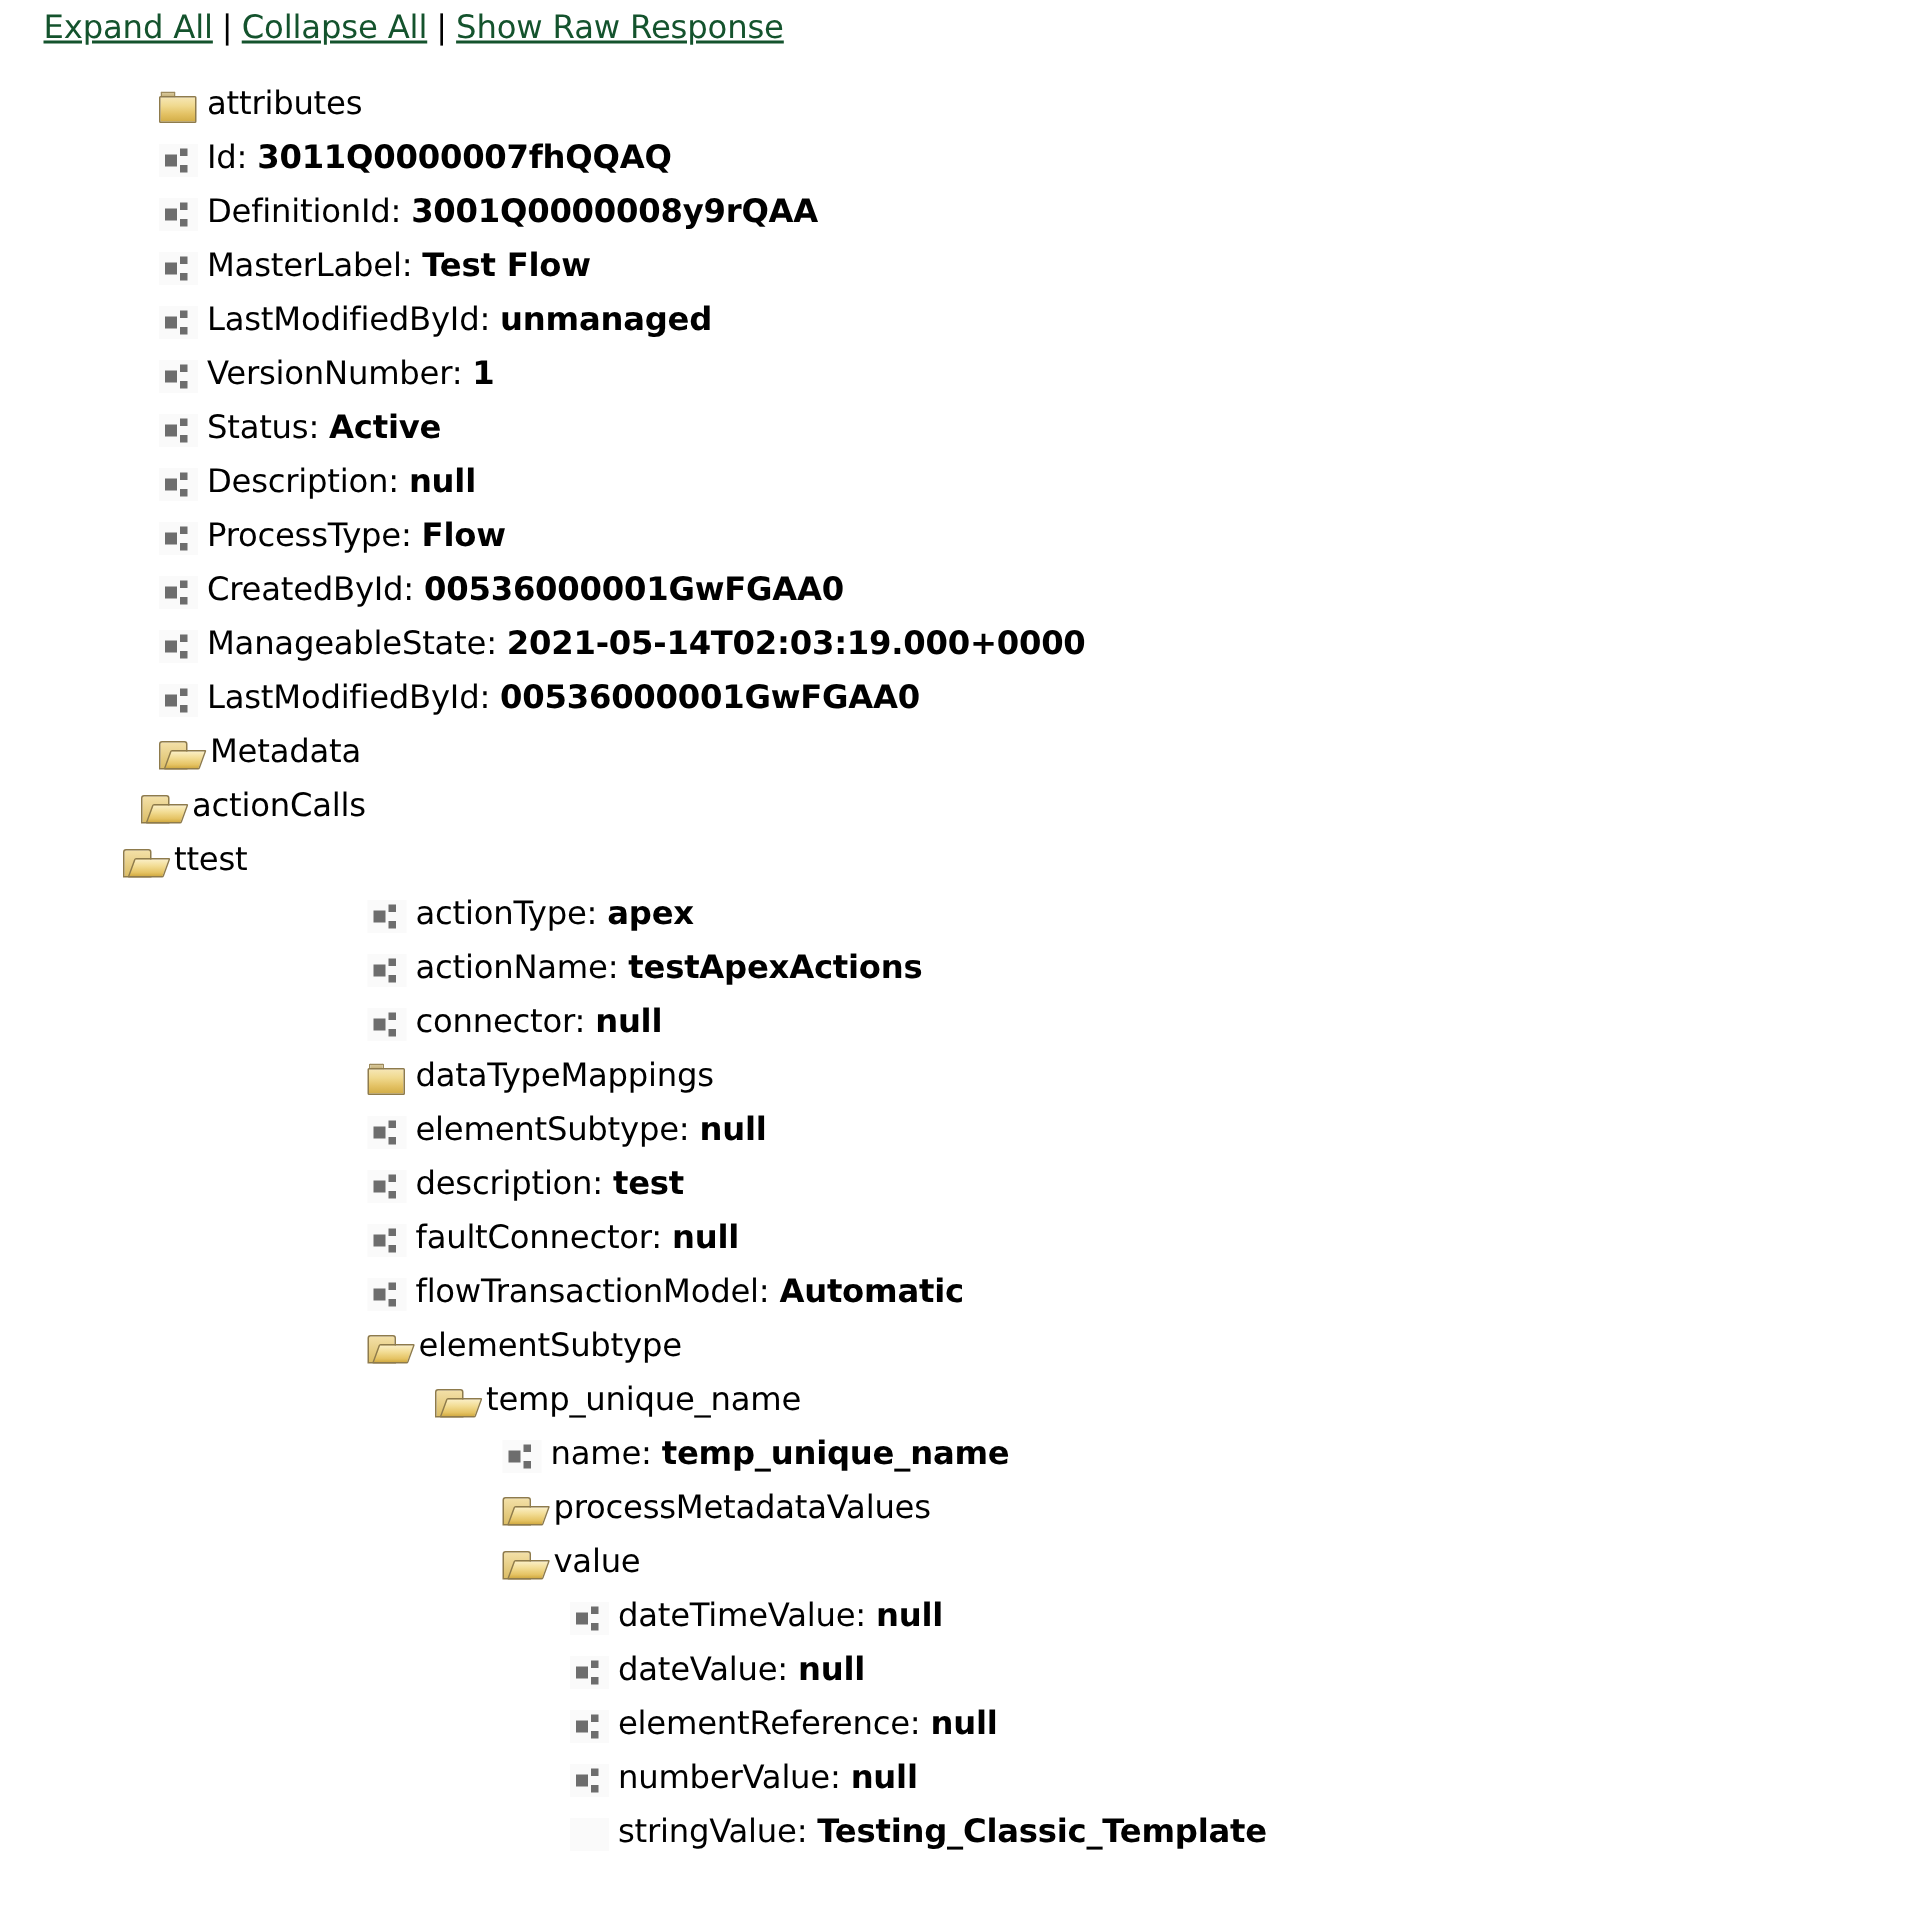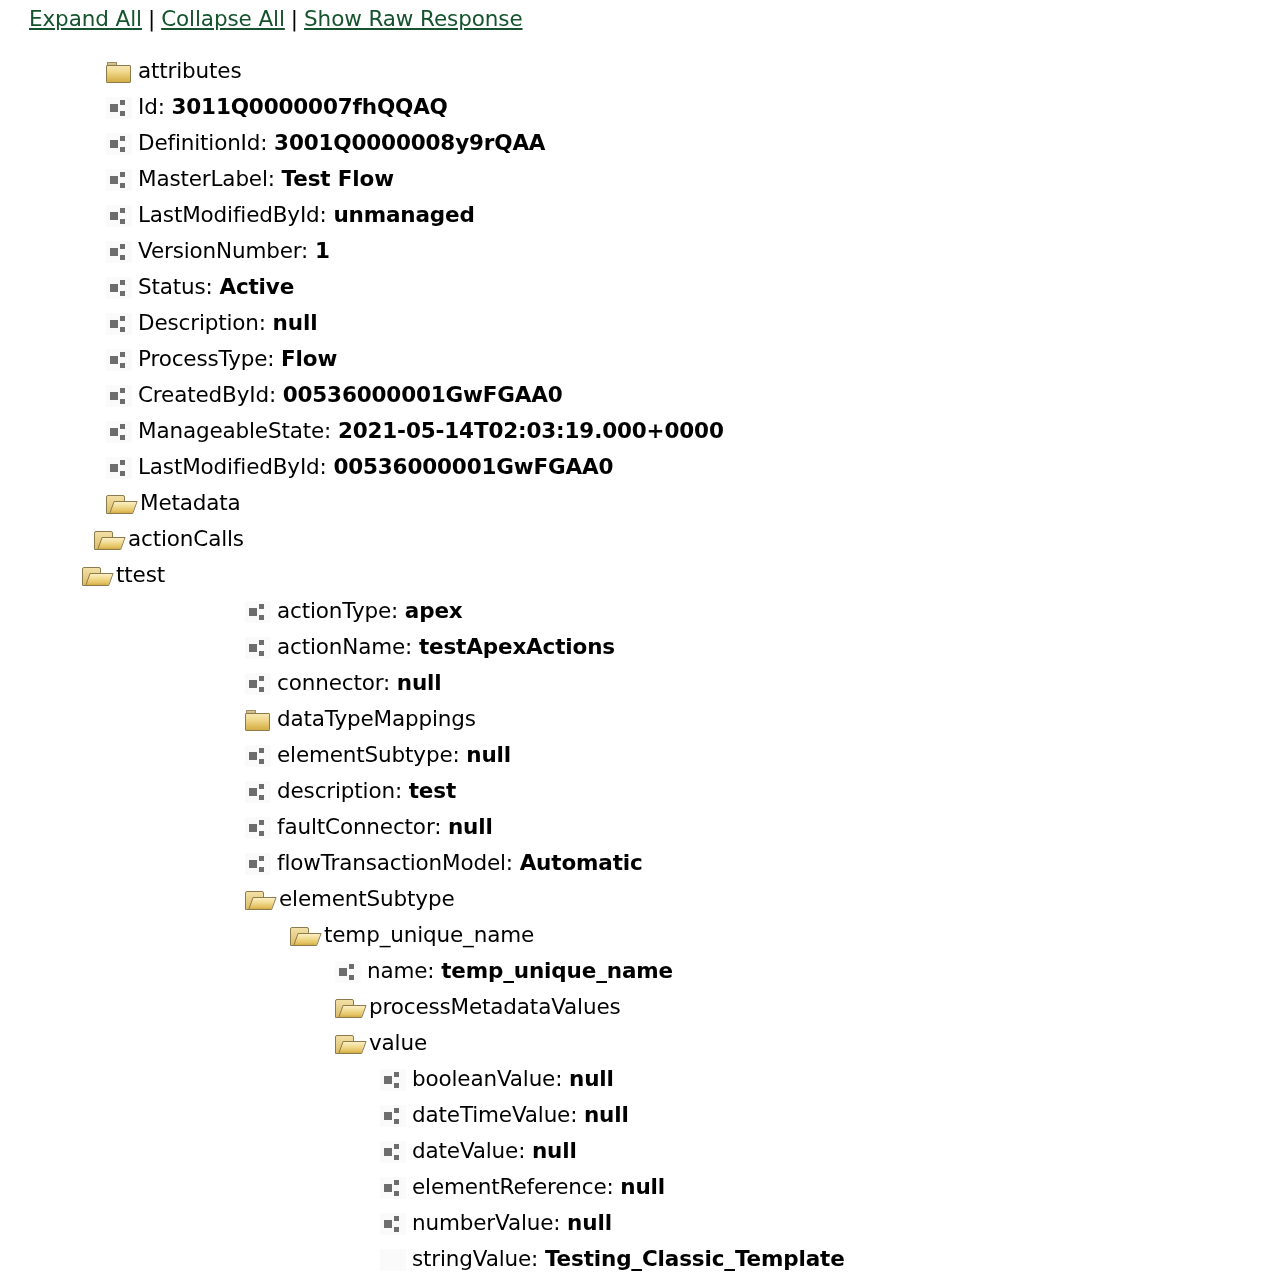--- a/index.html
+++ b/index.html
@@ -177,19 +177,18 @@
     <div class="row d3"><span class="ico folder-closed"><span class="tab"></span><span class="body"></span></span><span class="lbl"><span class="key">dataTypeMappings</span></span></div>
     <div class="row d3"><span class="ico leaf"><i class="big"></i><i class="tr"></i><i class="br"></i></span><span class="lbl"><span class="key">elementSubtype:</span> <span class="val">null</span></span></div>
     <div class="row d3"><span class="ico leaf"><i class="big"></i><i class="tr"></i><i class="br"></i></span><span class="lbl"><span class="key">description:</span> <span class="val">test</span></span></div>
     <div class="row d3"><span class="ico leaf"><i class="big"></i><i class="tr"></i><i class="br"></i></span><span class="lbl"><span class="key">faultConnector:</span> <span class="val">null</span></span></div>
     <div class="row d3"><span class="ico leaf"><i class="big"></i><i class="tr"></i><i class="br"></i></span><span class="lbl"><span class="key">flowTransactionModel:</span> <span class="val">Automatic</span></span></div>
     <div class="row d3"><span class="ico folder-open"><span class="back"></span><span class="front"></span></span><span class="lbl"><span class="key">elementSubtype</span></span></div>
     <div class="row d4"><span class="ico folder-open"><span class="back"></span><span class="front"></span></span><span class="lbl"><span class="key">temp_unique_name</span></span></div>
     <div class="row d5"><span class="ico leaf"><i class="big"></i><i class="tr"></i><i class="br"></i></span><span class="lbl"><span class="key">name:</span> <span class="val">temp_unique_name</span></span></div>
     <div class="row d5"><span class="ico folder-open"><span class="back"></span><span class="front"></span></span><span class="lbl"><span class="key">processMetadataValues</span></span></div>
     <div class="row d5"><span class="ico folder-open"><span class="back"></span><span class="front"></span></span><span class="lbl"><span class="key">value</span></span></div>
-    <div class="row d6"><span class="ico leaf"><i class="big"></i><i class="tr"></i><i class="br"></i></span><span class="lbl"><span class="key">booleanValue:</span> <span class="val">null</span></span></div>
     <div class="row d6"><span class="ico leaf"><i class="big"></i><i class="tr"></i><i class="br"></i></span><span class="lbl"><span class="key">dateTimeValue:</span> <span class="val">null</span></span></div>
     <div class="row d6"><span class="ico leaf"><i class="big"></i><i class="tr"></i><i class="br"></i></span><span class="lbl"><span class="key">dateValue:</span> <span class="val">null</span></span></div>
     <div class="row d6"><span class="ico leaf"><i class="big"></i><i class="tr"></i><i class="br"></i></span><span class="lbl"><span class="key">elementReference:</span> <span class="val">null</span></span></div>
     <div class="row d6"><span class="ico leaf"><i class="big"></i><i class="tr"></i><i class="br"></i></span><span class="lbl"><span class="key">numberValue:</span> <span class="val">null</span></span></div>
     <div class="row d6"><span class="ico leaf"></span><span class="lbl"><span class="key">stringValue:</span> <span class="val">Testing_Classic_Template</span></span></div>
   </div>
 
 </body></html>

